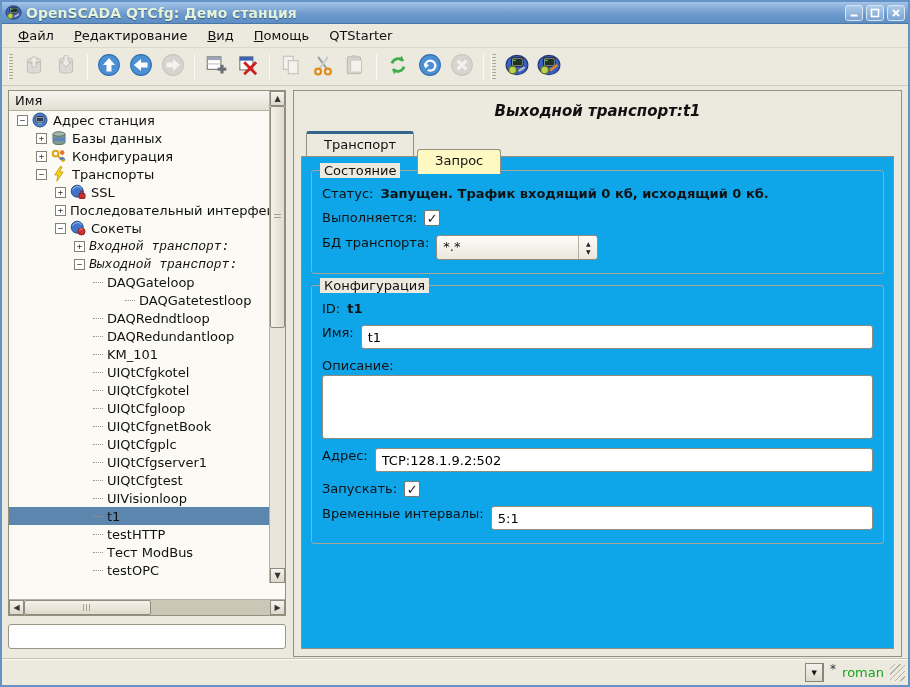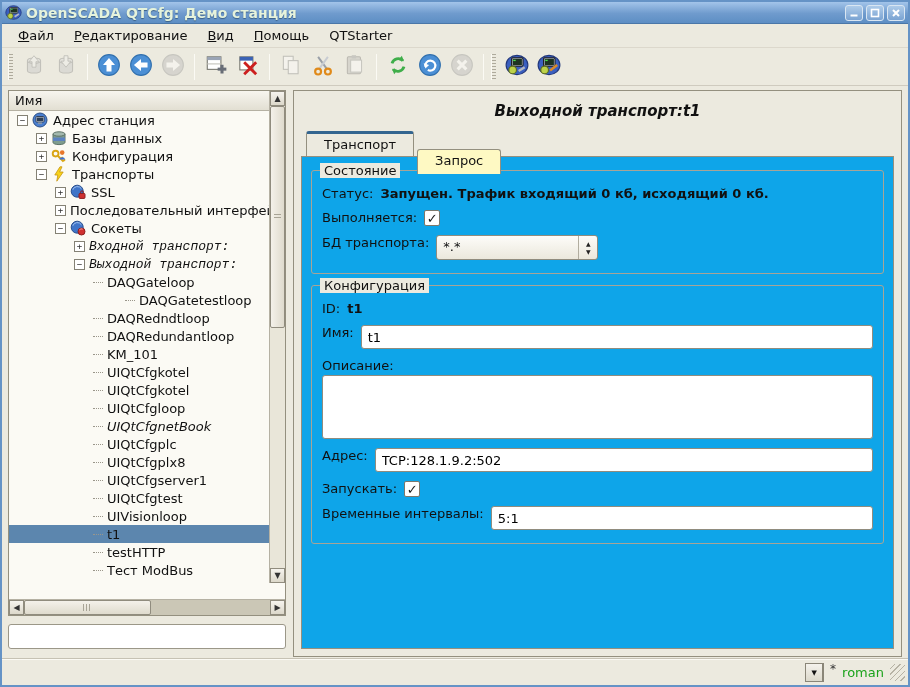--- a/index.html
+++ b/index.html
@@ -355,31 +355,27 @@
                   <span class="tree-label">UIQtCfgkotel</span>
                 </div>
                 <div class="tree-row" style="padding-left: 84px;">
                   <span class="stub"></span>
                   <span class="tree-label">UIQtCfgkotel</span>
                 </div>
                 <div class="tree-row" style="padding-left: 84px;">
                   <span class="stub"></span>
                   <span class="tree-label">UIQtCfgloop</span>
                 </div>
-                <div class="tree-row" style="padding-left: 84px; font-style: italic;">
+                <div class="tree-row" style="padding-left: 84px;">
                   <span class="stub"></span>
                   <span class="tree-label">UIQtCfgnetBook</span>
                 </div>
                 <div class="tree-row" style="padding-left: 84px;">
                   <span class="stub"></span>
                   <span class="tree-label">UIQtCfgplc</span>
-                </div>
-                <div class="tree-row" style="padding-left: 84px;">
-                  <span class="stub"></span>
-                  <span class="tree-label">UIQtCfgplx8</span>
                 </div>
                 <div class="tree-row" style="padding-left: 84px;">
                   <span class="stub"></span>
                   <span class="tree-label">UIQtCfgserver1</span>
                 </div>
                 <div class="tree-row" style="padding-left: 84px;">
                   <span class="stub"></span>
                   <span class="tree-label">UIQtCfgtest</span>
                 </div>
                 <div class="tree-row" style="padding-left: 84px;">

